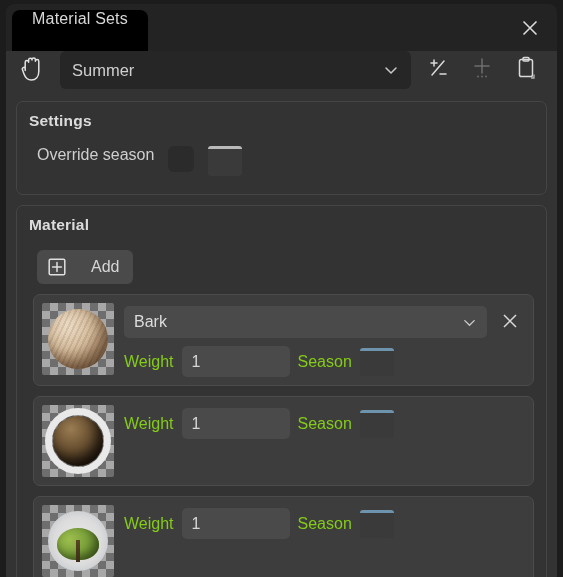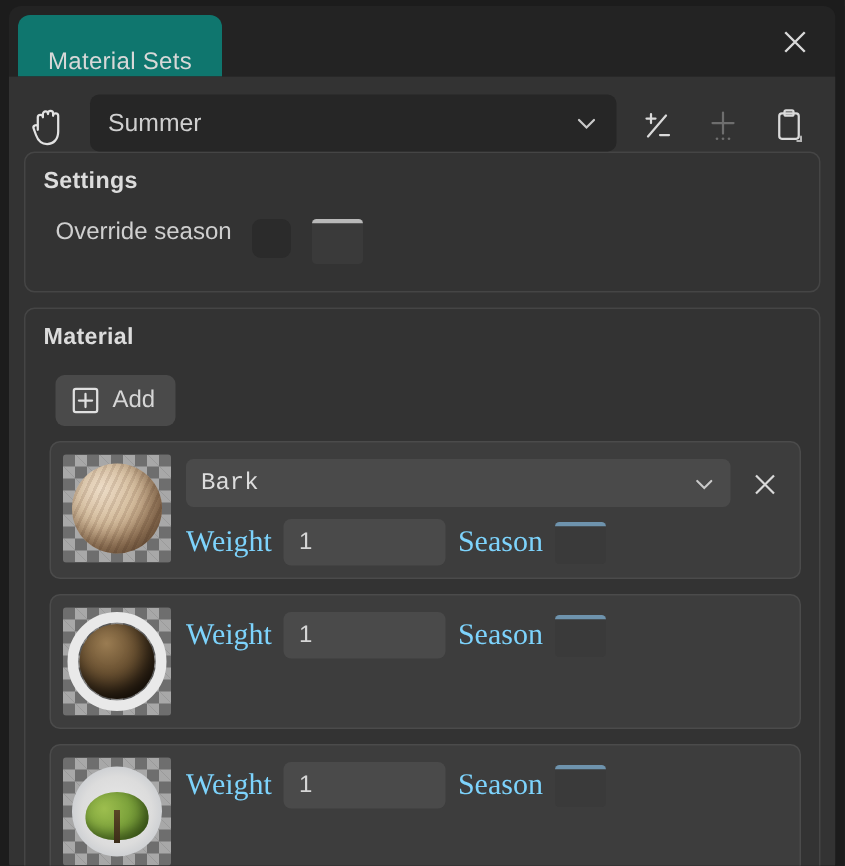--- a/index.html
+++ b/index.html
@@ -28,22 +28,22 @@
     margin: 4px 6px 0 6px;
   }
 
   .tab {
     position: absolute;
     left: 6px;
     top: 6px;
     height: 41px;
     padding: 0 20px;
     display: flex;
-    align-items: flex-end;
-    background: #0f766e;
+    align-items: flex-start;
+    background: #000000;
     border-radius: 8px 8px 0 0;
     color: #d8d8d8;
     font-size: 16px;
     letter-spacing: .2px;
     cursor: default;
   }
 
   .close-btn {
     position: absolute;
     right: 14px;
@@ -67,21 +67,21 @@
     bottom: 0;
     background: #333333;
     border-radius: 0 0 6px 6px;
     padding: 0 0 0 0;
     overflow: hidden;
   }
 
   
   .toolbar {
     display: flex;
-    align-items: flex-end;
+    align-items: flex-start;
     height: 50px;
     padding: 0 14px 0 10px;
     gap: 10px;
   }
 
   .hand-icon {
     width: 34px;
     height: 34px;
     flex: 0 0 auto;
     display: flex;
@@ -170,21 +170,21 @@
     border-radius: 3px;
     border-top: 3px solid #b9b9b9;
     cursor: pointer;
     flex: 0 0 auto;
   }
 
   
   .add-btn {
     display: inline-flex;
     align-items: center;
-    gap: 9px;
+    gap: 25px;
     height: 34px;
     padding: 0 14px 0 11px;
     background: #4a4a4a;
     border-radius: 6px;
     color: #d6d6d6;
     font-size: 16px;
     cursor: pointer;
     margin-left: 8px;
     margin-bottom: 10px;
   }
@@ -292,23 +292,22 @@
     flex: 1 1 auto;
     min-width: 0;
     display: flex;
     flex-direction: column;
     gap: 8px;
     padding-top: 3px;
   }
 
   .mat-row {
     display: flex;
-    align-items: flex-end;
+    align-items: flex-start;
     gap: 8px;
-    font-family: Liberation Mono, monospace;
   }
 
   .mat-select {
     flex: 1 1 auto;
     height: 32px;
     background: #4a4a4a;
     border-radius: 5px;
     display: flex;
     align-items: center;
     padding: 0 10px;
@@ -339,24 +338,23 @@
     cursor: pointer;
   }
 
   .attr-row {
     display: flex;
     align-items: center;
     gap: 8px;
     padding-right: 38px;
   }
   .attr-label {
-    color: #7dd3fc;
-    font-size: 20px;
-    flex: 0 0 auto;
-    font-family: Liberation Serif, serif;
+    color: #84cc16;
+    font-size: 16px;
+    flex: 0 0 auto;
   }
   .weight-input {
     width: 108px;
     height: 31px;
     background: #4a4a4a;
     border-radius: 5px;
     display: flex;
     align-items: center;
     padding: 0 10px;
     color: #d6d6d6;

